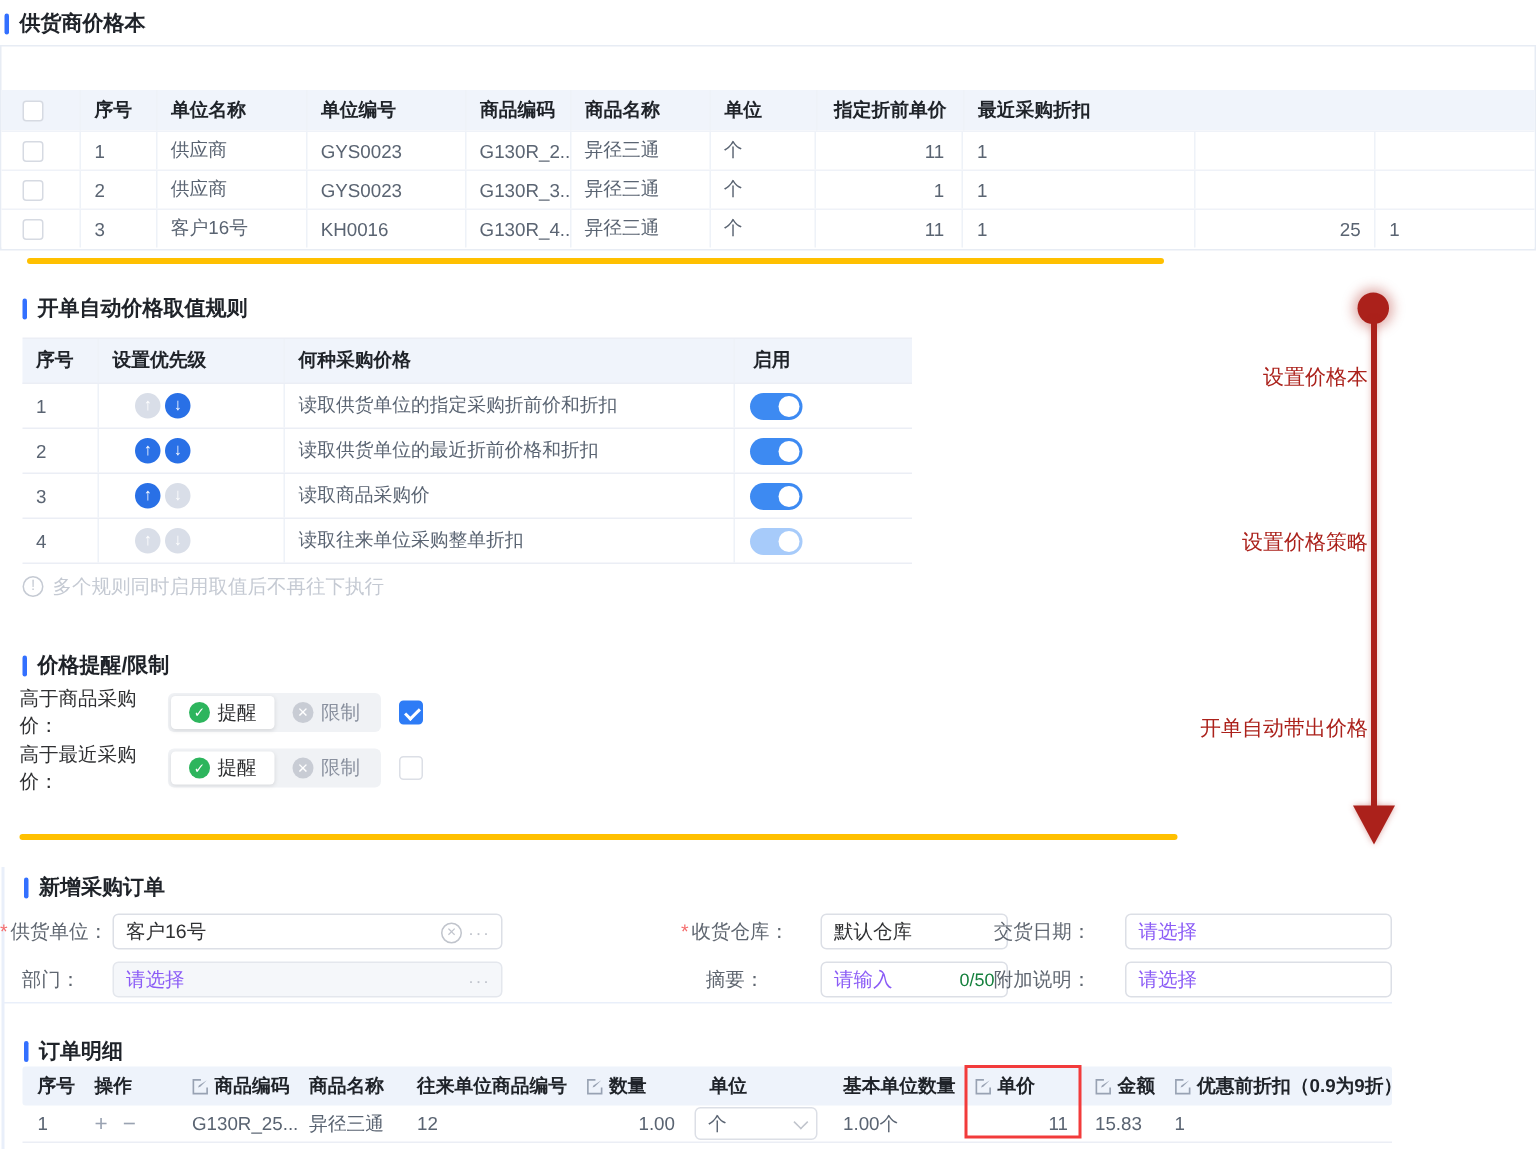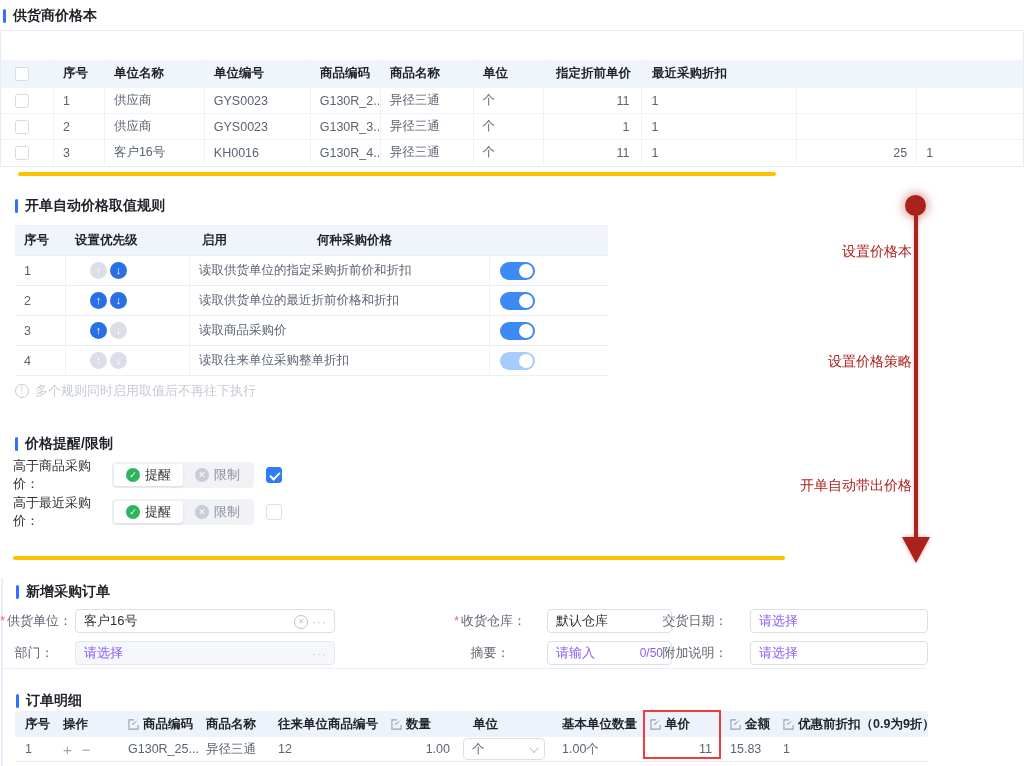--- a/index.html
+++ b/index.html
@@ -60,21 +60,21 @@
 .divider{position:absolute;left:2px;top:668px;width:926px;height:0;border-top:1px solid #e9effa}
 .form{position:absolute;left:0;top:580px;width:928px;height:88px}
 .flabel{position:absolute;height:24px;line-height:24px;text-align:center;color:#5f6670;font-size:13px;white-space:nowrap}
 .req{color:#f56c6c;margin-right:2px}
 .ipt{position:absolute;height:24px;border:1px solid #dcdfe6;border-radius:4px;background:#fff;display:flex;align-items:center;padding:0 8px;font-size:13px;color:#303133;white-space:nowrap}
 .ipt .ph{color:#8b5cf6}
 .ipt.disabled{background:#f5f7fa;border-color:#e4e7ed}
 .sfx{position:absolute;right:7px;top:0;height:22px;display:flex;align-items:center;gap:4px;color:#c0c4cc}
 .clear-ic{width:14px;height:14px;border:1px solid #c0c4cc;border-radius:50%;font-size:8px;line-height:12px;text-align:center;color:#c0c4cc;flex:none}
 .more-ic{font-size:12px;letter-spacing:1px;color:#c0c4cc}
-.counter{position:absolute;right:8px;color:#8b5cf6;font-size:12px}
+.counter{position:absolute;right:8px;color:#15803d;font-size:12px}
 
 .od{position:absolute;left:15px;top:711px;width:913px}
 .od .head{background:#eef3fb;height:26px;border-radius:2px}
 .od .head .cell{color:#1f2329;font-weight:bold;border-right:none;gap:4px}
 .od .drow{height:25px;border-bottom:1px solid #ebeef5}
 .od .cell{border-right:none;padding-left:8px}
 .o0{width:40px}.o1{width:65px}.o2{width:78px}.o3{width:72px}.o4{width:113px}.o5{width:75px}
 .o6{width:95px}.o7{width:87px}.o8{width:82px}.o9{width:53px}.o10{width:153px}
 .od .cell.num{padding-right:8px}
 .od .cell.num-price{justify-content:flex-end;padding-right:10px}
@@ -161,22 +161,22 @@
 
   <div class="sec-title" style="left:15px;top:197px">
     <span class="bar"></span>
     <span>开单自动价格取值规则</span>
   </div>
 
   <div class="rules">
     <div class="trow head">
       <div class="cell r0">序号</div>
       <div class="cell r1">设置优先级</div>
+      <div class="cell r2">何种采购价格</div>
       <div class="cell r3" style="padding-left:12px">启用</div>
-      <div class="cell r2">何种采购价格</div>
     </div>
     <div class="trow drow">
       <div class="cell r0">1</div>
       <div class="cell r1">
         <span class="arrows">
           <span class="arrow-btn off">↑</span>
           <span class="arrow-btn">↓</span>
         </span>
       </div>
       <div class="cell r2">读取供货单位的指定采购折前价和折扣</div>

